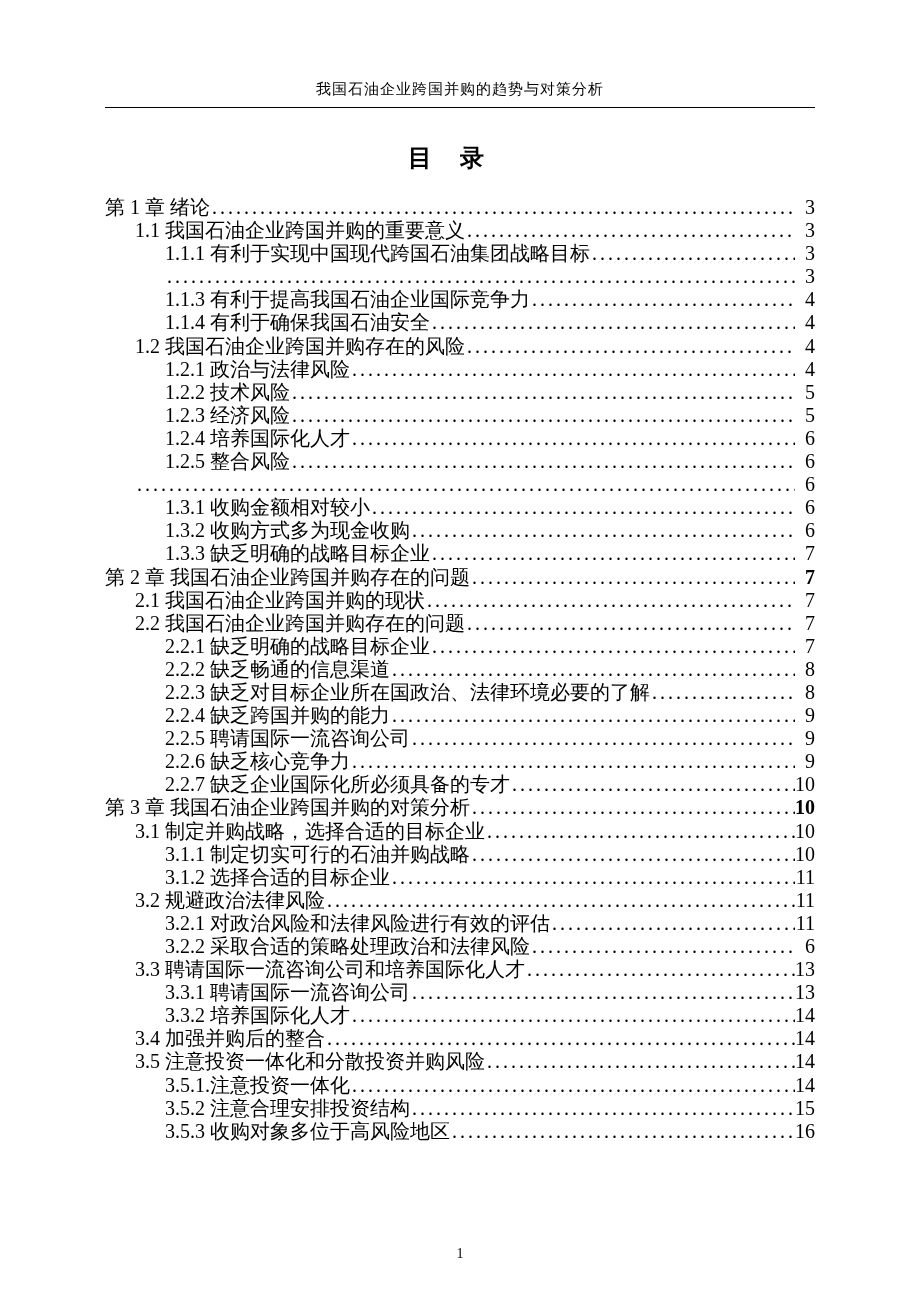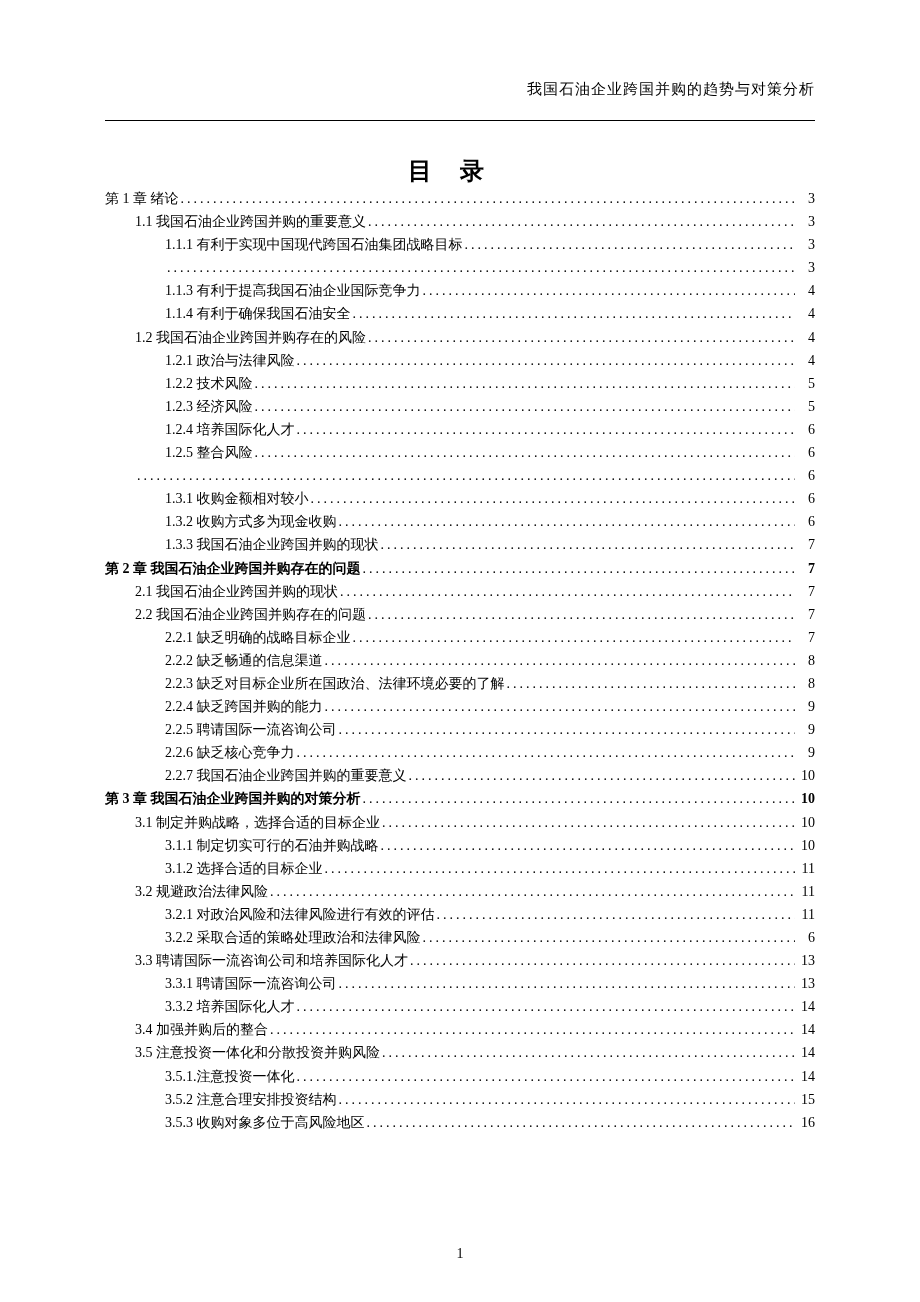--- a/index.html
+++ b/index.html
@@ -6,34 +6,35 @@
     body {
       width: 920px;
       height: 1302px;
       background: #fff;
       font-family: "SimSun", "宋体", serif;
       color: #000;
       padding: 80px 105px 60px 105px;
       position: relative;
     }
     .doc-header {
-      text-align: right;
+      text-align: center;
       font-size: 15px;
-      padding-bottom: 21px;
+      padding-bottom: 8px;
       border-bottom: 1px solid #000;
       margin-bottom: 34px;
       letter-spacing: 1px;
     }
     .toc-title {
       text-align: center;
       font-size: 24px;
       font-weight: bold;
       letter-spacing: 28px;
-    }
-    .toc { font-size: 14px; }
+      margin-bottom: 22px;
+    }
+    .toc { font-size: 20px; }
     .toc-row {
       display: flex;
       align-items: baseline;
       line-height: 23.1px;
       white-space: nowrap;
     }
     .toc-label { flex: 0 0 auto; }
     .toc-leader {
       flex: 1 1 auto;
       overflow: hidden;
@@ -42,21 +43,21 @@
       font-family: serif;
       padding: 0 2px;
     }
     .toc-leader::after {
       content: "............................................................................................................................................";
     }
     .toc-page { flex: 0 0 auto; text-align: right; min-width: 20px; }
     .lv0 { padding-left: 0; }
     .lv1 { padding-left: 30px; }
     .lv2 { padding-left: 60px; }
-    .bold .toc-label { font-weight: bold; }
+    .bold .toc-label { font-weight: normal; }
     .bold .toc-page { font-weight: bold; }
     .page-num {
       position: absolute;
       bottom: 40px;
       left: 0; right: 0;
       text-align: center;
       font-size: 14px;
     }
   </style>
 </head>
@@ -134,21 +135,21 @@
       <span class="toc-label">1.3.1 收购金额相对较小</span>
       <span class="toc-leader"></span>
       <span class="toc-page">6</span>
     </div>
     <div class="toc-row lv2">
       <span class="toc-label">1.3.2 收购方式多为现金收购</span>
       <span class="toc-leader"></span>
       <span class="toc-page">6</span>
     </div>
     <div class="toc-row lv2">
-      <span class="toc-label">1.3.3 我国石油企业跨国并购的现状</span>
+      <span class="toc-label">1.3.3 缺乏明确的战略目标企业</span>
       <span class="toc-leader"></span>
       <span class="toc-page">7</span>
     </div>
     <div class="toc-row lv0 bold">
       <span class="toc-label">第 2 章   我国石油企业跨国并购存在的问题</span>
       <span class="toc-leader"></span>
       <span class="toc-page">7</span>
     </div>
     <div class="toc-row lv1">
       <span class="toc-label">2.1  我国石油企业跨国并购的现状</span>
@@ -184,21 +185,21 @@
       <span class="toc-label">2.2.5   聘请国际一流咨询公司</span>
       <span class="toc-leader"></span>
       <span class="toc-page">9</span>
     </div>
     <div class="toc-row lv2">
       <span class="toc-label">2.2.6   缺乏核心竞争力</span>
       <span class="toc-leader"></span>
       <span class="toc-page">9</span>
     </div>
     <div class="toc-row lv2">
-      <span class="toc-label">2.2.7   我国石油企业跨国并购的重要意义</span>
+      <span class="toc-label">2.2.7   缺乏企业国际化所必须具备的专才</span>
       <span class="toc-leader"></span>
       <span class="toc-page">10</span>
     </div>
     <div class="toc-row lv0 bold">
       <span class="toc-label">第 3 章   我国石油企业跨国并购的对策分析</span>
       <span class="toc-leader"></span>
       <span class="toc-page">10</span>
     </div>
     <div class="toc-row lv1">
       <span class="toc-label">3.1 制定并购战略，选择合适的目标企业</span>

